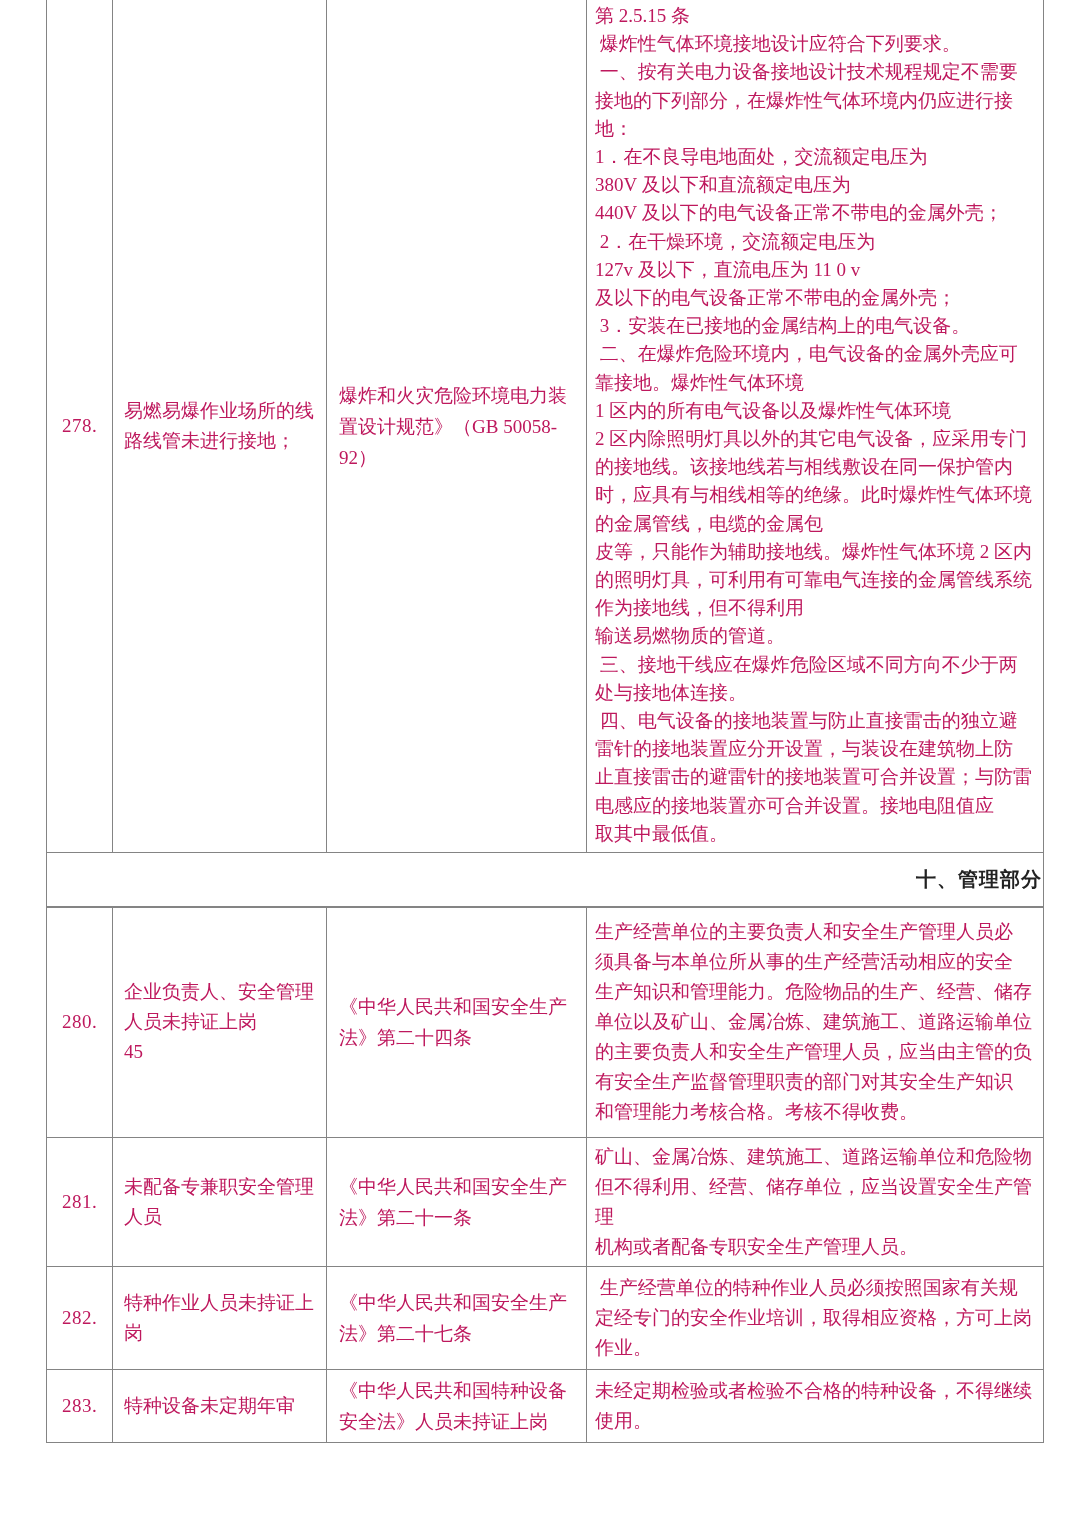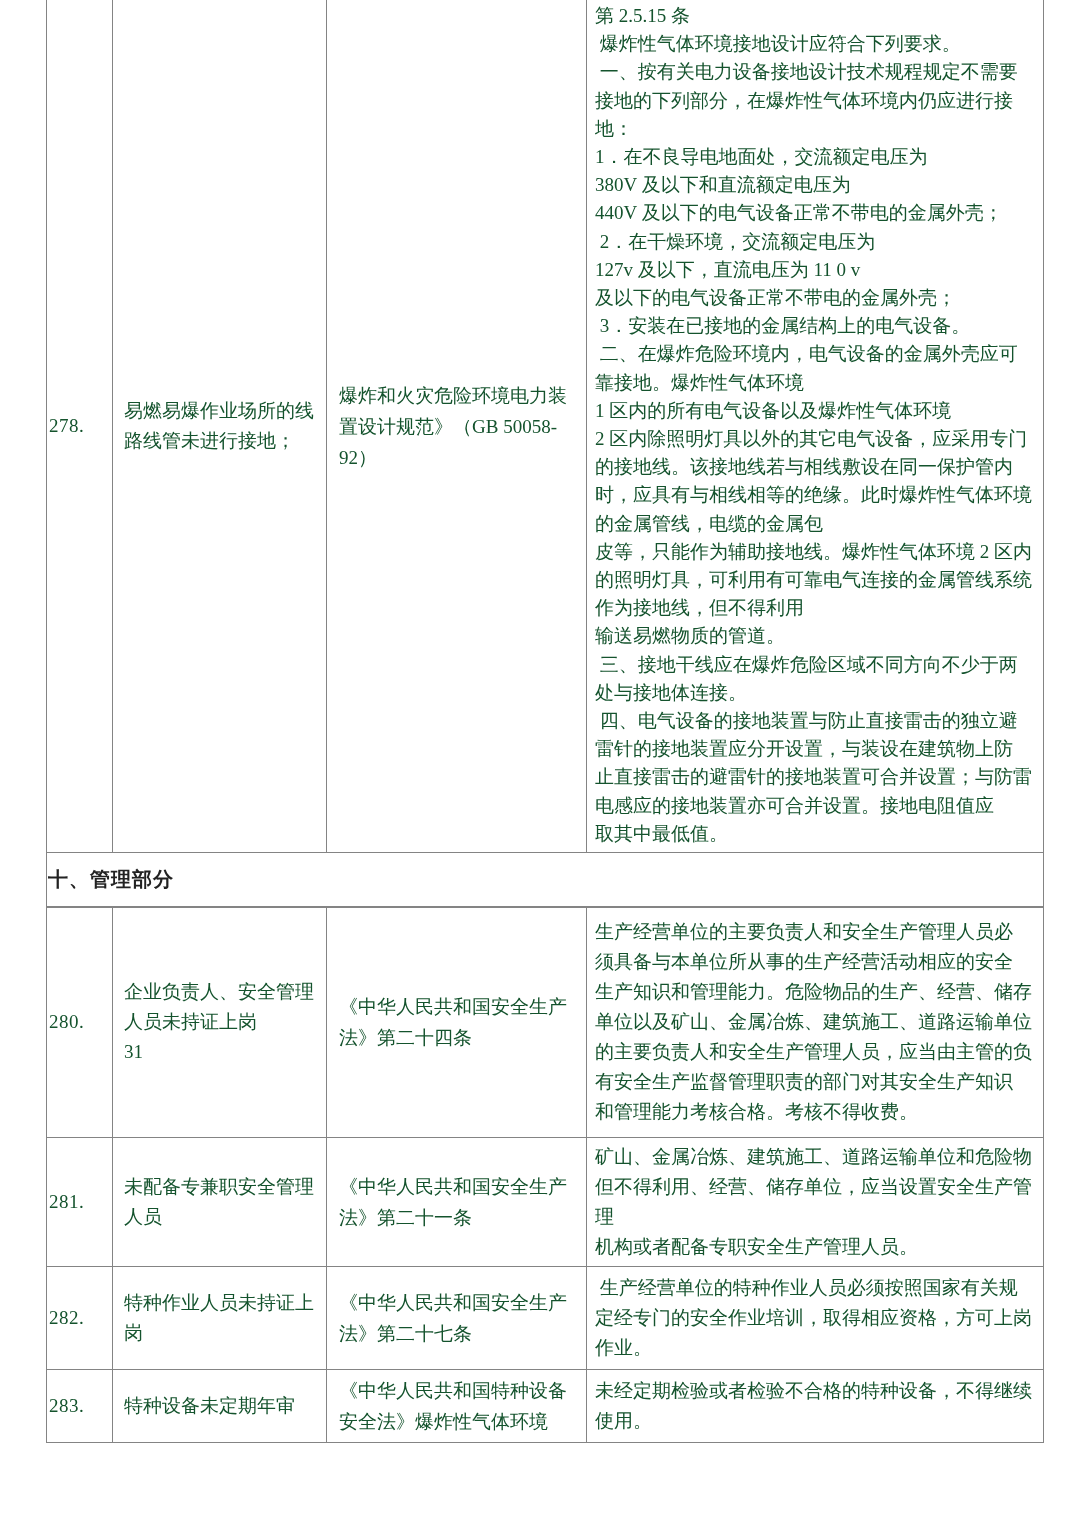--- a/index.html
+++ b/index.html
@@ -20,29 +20,29 @@
   table.reg-table {
     position: absolute;
     left: 46px;
     top: 0;
     width: 997px;
     border-collapse: collapse;
     table-layout: fixed;
   }
   table.reg-table td {
     border: 1px solid #848484;
-    color: #14532d;
+    color: #be185d;
     font-size: 19px;
     overflow: hidden;
     box-sizing: border-box;
   }
   tr.row-first td { border-top: none; }
 
   td.cell-no {
-    text-align: left;
+    text-align: center;
     vertical-align: middle;
     padding: 0 2px;
     letter-spacing: 0.5px;
   }
   td.cell-issue {
     vertical-align: middle;
     padding: 0 9px 0 11px;
     line-height: 30px;
     white-space: pre-line;
   }
@@ -58,21 +58,21 @@
     padding: 4px 6px 4px 8px;
     line-height: 30px;
     white-space: pre-line;
   }
   td.cell-req.top-align {
     vertical-align: top;
     line-height: 28.2px;
     padding-top: 2px;
   }
   tr.section-row td {
-    text-align: left;
+    text-align: right;
     vertical-align: middle;
     font-weight: bold;
     font-size: 20px;
     color: #222222;
     border-bottom-width: 2px;
     letter-spacing: 1px;
   }
 </style>
 </head>
 <body>
@@ -123,21 +123,21 @@
 电感应的接地装置亦可合并设置。接地电阻值应
 取其中最低值。</td>
     </tr>
     <tr class="section-row" style="height:54px">
       <td colspan="4">十、管理部分</td>
     </tr>
     <tr style="height:231px">
       <td class="cell-no">280.</td>
       <td class="cell-issue">企业负责人、安全管理
 人员未持证上岗
-31</td>
+45</td>
       <td class="cell-reg">《中华人民共和国安全生产
 法》第二十四条</td>
       <td class="cell-req">生产经营单位的主要负责人和安全生产管理人员必
 须具备与本单位所从事的生产经营活动相应的安全
 生产知识和管理能力。危险物品的生产、经营、储存
 单位以及矿山、金属冶炼、建筑施工、道路运输单位
 的主要负责人和安全生产管理人员，应当由主管的负
 有安全生产监督管理职责的部门对其安全生产知识
 和管理能力考核合格。考核不得收费。</td>
     </tr>
@@ -158,19 +158,19 @@
       <td class="cell-reg">《中华人民共和国安全生产
 法》第二十七条</td>
       <td class="cell-req">&nbsp;生产经营单位的特种作业人员必须按照国家有关规
 定经专门的安全作业培训，取得相应资格，方可上岗
 作业。</td>
     </tr>
     <tr style="height:73px">
       <td class="cell-no">283.</td>
       <td class="cell-issue">特种设备未定期年审</td>
       <td class="cell-reg">《中华人民共和国特种设备
-安全法》爆炸性气体环境</td>
+安全法》人员未持证上岗</td>
       <td class="cell-req">未经定期检验或者检验不合格的特种设备，不得继续
 使用。</td>
     </tr>
   </tbody>
     </table>
 </div>
 
 </body></html>

